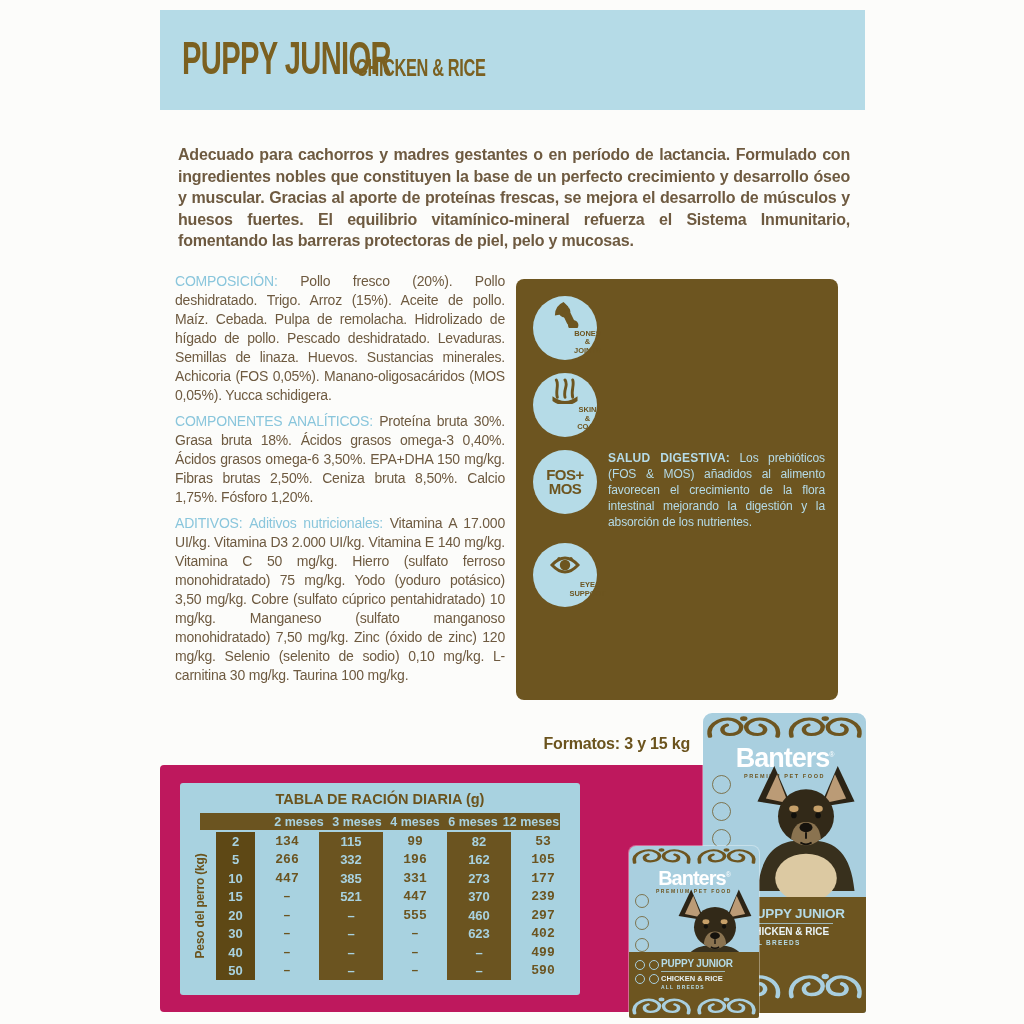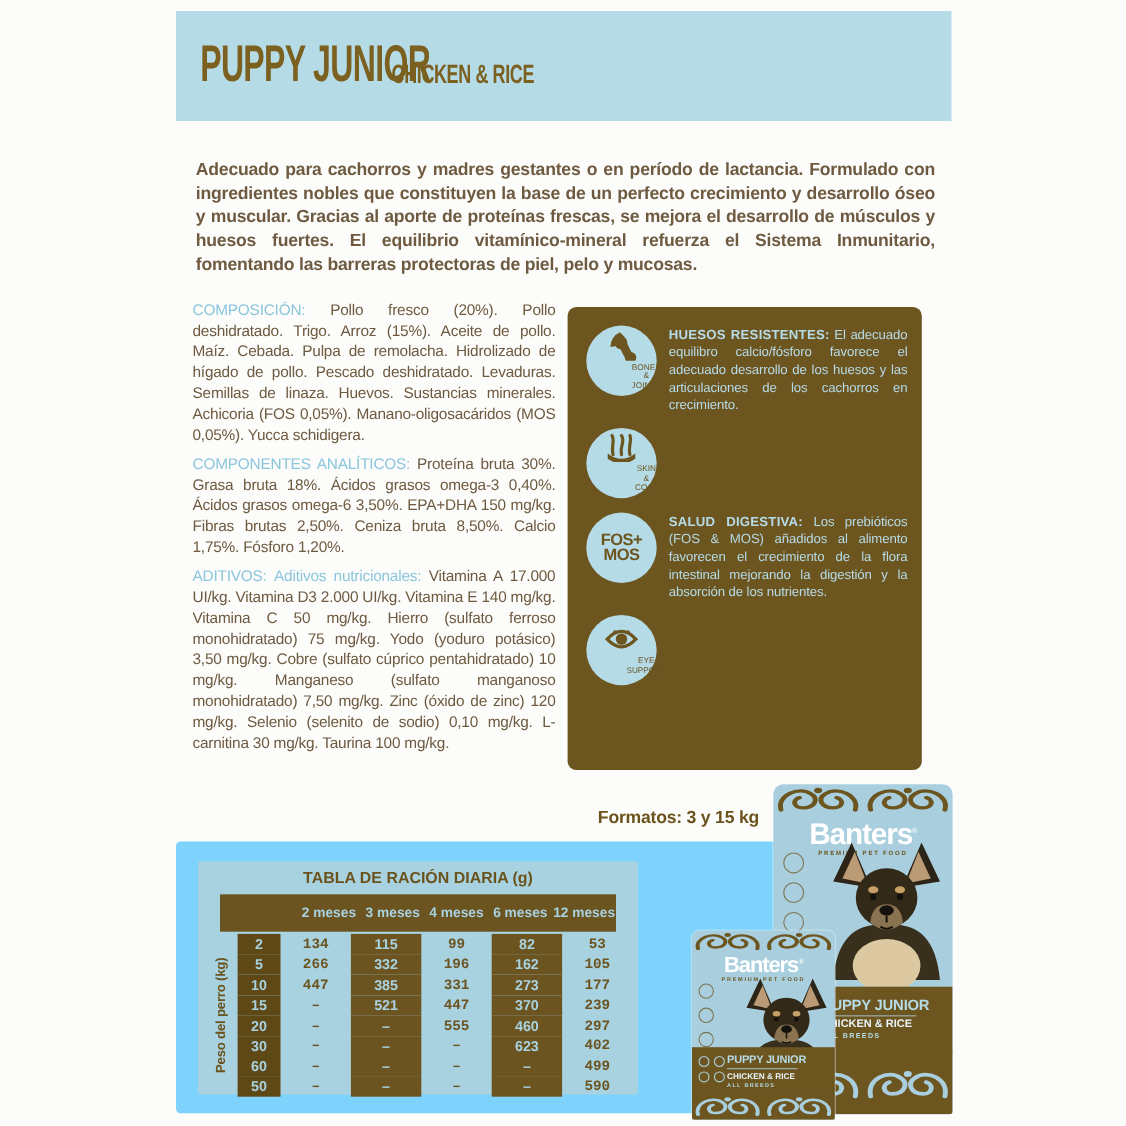--- a/index.html
+++ b/index.html
@@ -24,34 +24,34 @@
   .sec-label{color:#8ac6dc;font-weight:400;}
 
   
   .benefits{position:absolute;left:516px;top:279px;width:322px;height:421px;background:#6d5520;
             border-radius:8px;box-sizing:border-box;padding:17px 13px 10px 13px;
             display:flex;flex-direction:column;gap:13px;}
   .benefit{display:flex;gap:11px;align-items:flex-start;}
   .badge{flex:0 0 64px;width:64px;height:64px;border-radius:50%;background:#b5dbe7;color:#6d5520;
          display:flex;flex-direction:column;align-items:center;justify-content:center;margin-left:4px;}
   .badge svg{display:block;}
-  .badge-label{font-size:7.5px;font-weight:400;text-align:center;line-height:1.15;letter-spacing:0;margin-top:2px;margin-left:45px;}
+  .badge-label{font-size:7.5px;font-weight:700;text-align:center;line-height:1.15;letter-spacing:0;margin-top:2px;margin-left:45px;}
   .badge-big{font-size:15px;font-weight:800;line-height:.95;letter-spacing:-.5px;}
   .btext{flex:1;font-size:12px;line-height:16px;color:#b5dbe7;text-align:justify;letter-spacing:-.1px;}
   .bhead{font-weight:800;letter-spacing:.2px;}
 
   
   .formats{position:absolute;left:500px;top:735px;width:190px;text-align:right;
            font-size:16px;font-weight:700;color:#6b531d;letter-spacing:-.2px;}
 
   
-  .bottom-panel{position:absolute;left:160px;top:765px;width:705px;height:247px;background:#7dd3fc;border-radius:4px;}
+  .bottom-panel{position:absolute;left:160px;top:765px;width:705px;height:247px;background:#be185d;border-radius:4px;}
   .rtable{position:absolute;left:20px;top:18px;width:400px;height:212px;background:#a8d2e0;border-radius:3px;}
   .rt-title{height:30px;line-height:32px;text-align:center;font-size:14.5px;font-weight:800;color:#6b531d;}
-  .rt-head{margin:0 20px;height:34px;display:grid;grid-template-columns:70px repeat(5,1fr);
+  .rt-head{margin:0 20px;height:17px;display:grid;grid-template-columns:70px repeat(5,1fr);
            background:#6b5420;color:#a8d2e0;font-size:12.5px;font-weight:700;align-items:center;text-align:center;}
   .rt-body{margin:2px 5px 0 5px;display:grid;grid-template-columns:31px 39px repeat(5,1fr);
            grid-auto-rows:18.5px;font-size:13px;font-weight:700;text-align:center;}
   .rt-body>div{display:flex;align-items:center;justify-content:center;}
   .axis-cell{grid-column:1;grid-row:1/9;}
   .axis-rot{transform:rotate(-90deg);white-space:nowrap;font-size:12px;font-weight:700;color:#6b531d;letter-spacing:-.2px;}
   .w-cell{background:#5e4815;color:#a8d2e0;}
   .v-blue{color:#6b5420;font-family:Liberation Mono, monospace;}
   .v-brown{background:#6b5420;color:#a8d2e0;}
 
@@ -169,21 +169,20 @@
 
   <div class="benefits">
 
     <div class="benefit">
       <div class="badge">
         <svg width="27" height="27" viewBox="0 0 28 28">
             <use href="#bones-g"></use>
           </svg>
         <div class="badge-label">BONES &amp; JOINTS</div>
       </div>
-      <div class="btext"><span class="bhead">HUESOS RESISTENTES:</span> <span>El adecuado equilibro calcio/fósforo favorece el adecuado desarrollo de los huesos y las articulaciones de los cachorros en crecimiento.</span></div>
     </div>
 
     <div class="benefit">
       <div class="badge">
         <svg width="30" height="26" viewBox="0 0 30 27">
             <use href="#hairs-g"></use>
           </svg>
         <div class="badge-label">SKIN &amp; COAT</div>
       </div>
     </div>
@@ -260,21 +259,21 @@
         <div class="v-brown">460</div>
         <div class="v-blue">297</div>
 
         <div class="w-cell">30</div>
         <div class="v-blue">–</div>
         <div class="v-brown">–</div>
         <div class="v-blue">–</div>
         <div class="v-brown">623</div>
         <div class="v-blue">402</div>
 
-        <div class="w-cell">60</div>
+        <div class="w-cell">40</div>
         <div class="v-blue">–</div>
         <div class="v-brown">–</div>
         <div class="v-blue">–</div>
         <div class="v-brown">–</div>
         <div class="v-blue">499</div>
 
         <div class="w-cell">50</div>
         <div class="v-blue">–</div>
         <div class="v-brown">–</div>
         <div class="v-blue">–</div>

